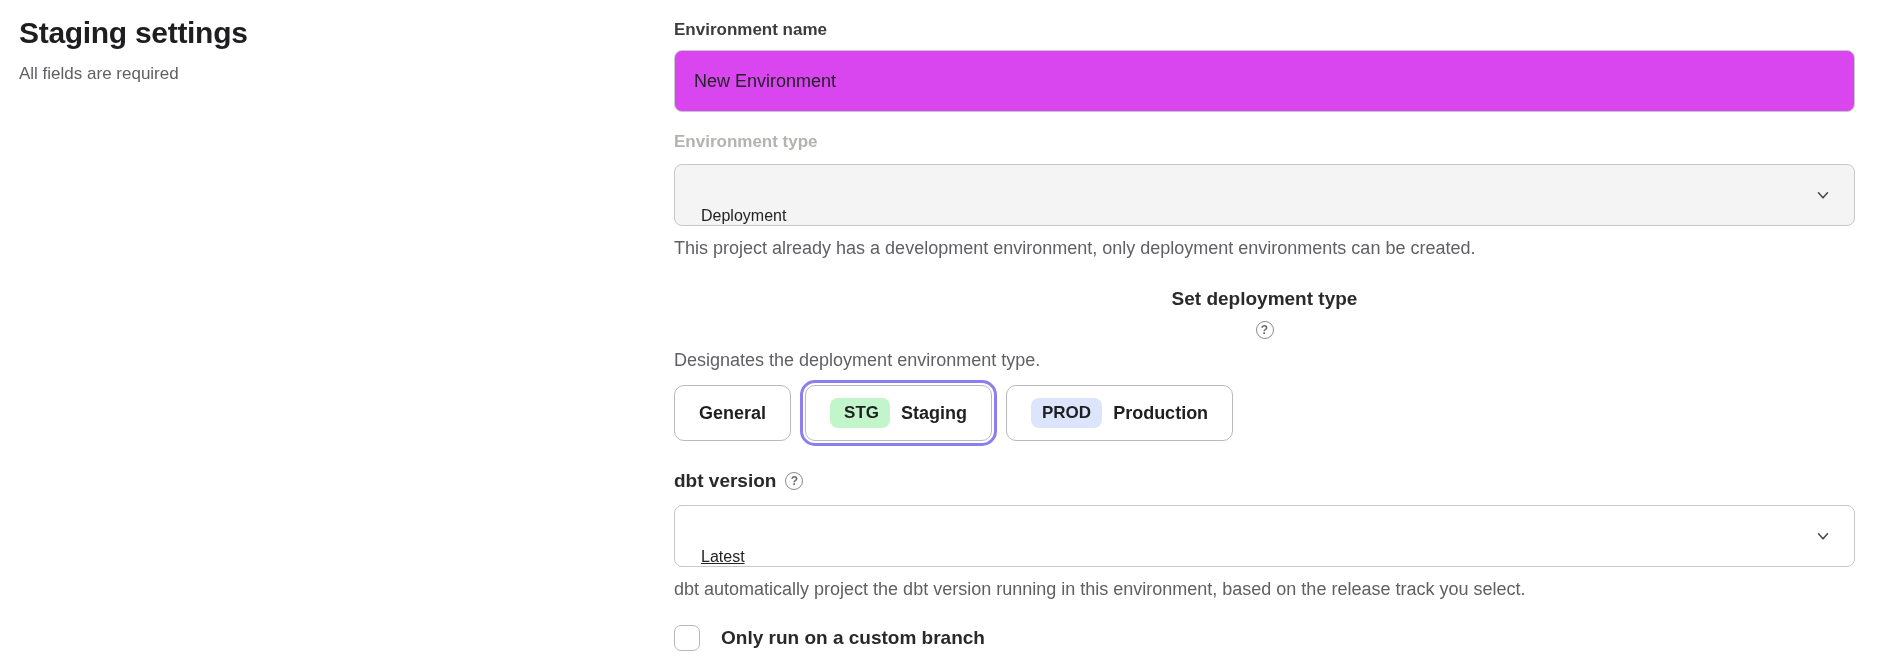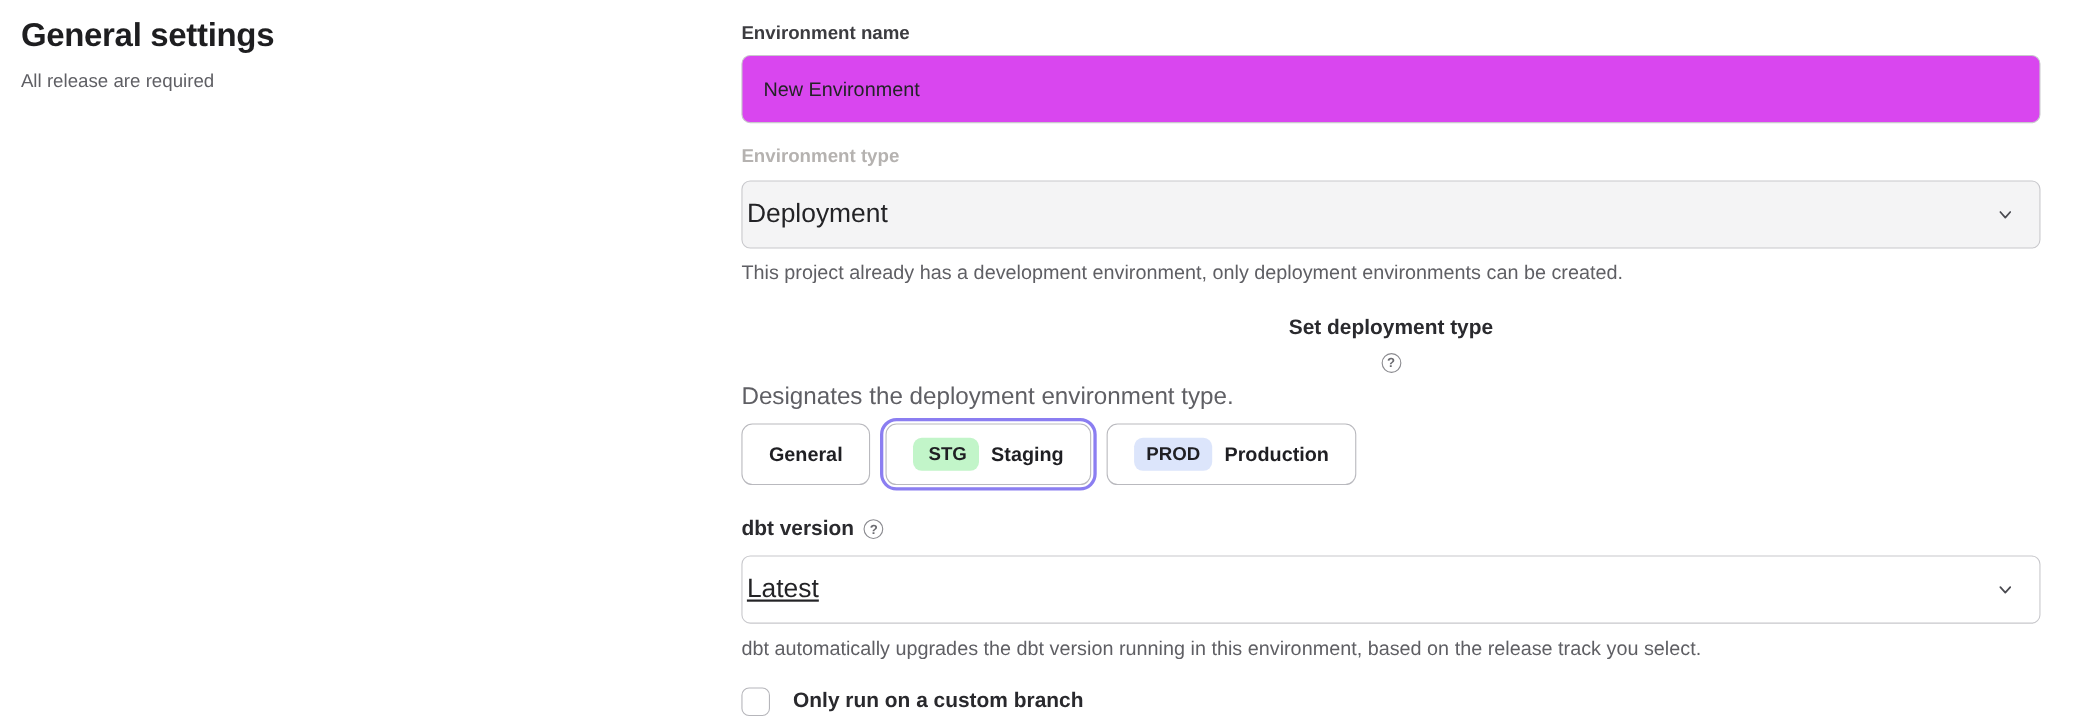--- a/index.html
+++ b/index.html
@@ -35,23 +35,23 @@
     margin-top:18px;font-size:17px;line-height:24px;font-weight:600;color:#3c3c40;
   }
   .field-label.disabled{color:var(--label-disabled);}
   .text-input{
     display:block;width:100%;height:62px;margin-top:8px;
     border:1px solid var(--border);border-radius:8px;background:#d946ef;
     padding:0 19px;font-size:18px;color:var(--text-dark);
     font-family:"Liberation Sans", sans-serif;outline:none;
   }
   .select{
-    position:relative;display:flex;align-items:center;width:100%;height:62px;margin-top:10px;
+    position:relative;display:flex;align-items:flex-end;width:100%;height:62px;margin-top:10px;
     border:1px solid var(--border);border-radius:8px;background:#fff;
-    padding:0 4px;font-size:24px;color:var(--text-dark);cursor:pointer;
+    padding:0 26px;font-size:16px;color:var(--text-dark);cursor:pointer;
   }
   .select.disabled{background:var(--select-disabled-bg);cursor:default;}
   .select .chevron{
     position:absolute;right:22px;top:50%;transform:translateY(-50%);
     width:18px;height:18px;display:flex;align-items:center;justify-content:center;
   }
   .helper{
     margin-top:10px;font-size:18px;line-height:24px;color:var(--text-gray);font-weight:400;
   }
   .section-heading{
@@ -59,21 +59,21 @@
     font-size:19px;line-height:26px;font-weight:700;color:#2a2a2e;
   }
   .section-heading.first{margin-top:26px;flex-direction:column;}
   .section-heading.second{margin-top:27px;}
   .help-icon{
     display:inline-flex;align-items:center;justify-content:center;
     width:18px;height:18px;border:1.5px solid #8a8a8f;border-radius:50%;
     font-size:12px;line-height:1;font-weight:600;color:#6b6b70;flex:0 0 auto;
   }
   .section-desc{
-    margin-top:9px;font-size:22px;line-height:24px;color:var(--text-gray);
+    margin-top:9px;font-size:18px;line-height:24px;color:var(--text-gray);
   }
   .btn-row{margin-top:13px;display:flex;gap:14px;align-items:center;}
   .type-btn{
     display:inline-flex;align-items:center;height:56px;
     border:1px solid #b9b9be;border-radius:10px;background:#fff;
     padding:0 24px;font-size:18px;font-weight:600;color:#1f1f23;cursor:pointer;
     font-family:"Liberation Sans", sans-serif;
   }
   .type-btn.selected{
     outline:3px solid var(--accent);outline-offset:2px;
@@ -92,22 +92,22 @@
     background:#fff;cursor:pointer;flex:0 0 auto;
   }
   .checkbox-label{
     margin-left:21px;font-size:19px;font-weight:600;color:#29292d;cursor:pointer;text-align:center;
   }
 </style>
 </head>
 <body>
 
 <div class="intro">
-  <h1>General settings</h1>
-  <p>All release are required</p>
+  <h1>Staging settings</h1>
+  <p>All fields are required</p>
 </div>
 
 <div class="form">
 
   <div class="field-label">Environment name</div>
   <input class="text-input" type="text" value="New Environment" style="">
 
   <div class="field-label disabled">Environment type</div>
   <div class="select disabled">
     <span>Deployment</span>
@@ -144,20 +144,20 @@
     <span class="help-icon">?</span>
   </div>
   <div class="select select-block">
     <span>Latest</span>
     <span class="chevron">
       <svg width="18" height="18" viewBox="0 0 16 16" fill="none">
         <polyline points="4,6 8,10.5 12,6" stroke="#4a4a50" stroke-width="1.4" fill="none" stroke-linecap="round" stroke-linejoin="round"></polyline>
       </svg>
     </span>
   </div>
-  <div class="helper">dbt automatically upgrades the dbt version running in this environment, based on the release track you select.</div>
+  <div class="helper">dbt automatically project the dbt version running in this environment, based on the release track you select.</div>
 
   <div class="checkbox-row">
     <div class="checkbox"></div>
     <div class="checkbox-label">Only run on a custom branch</div>
   </div>
 
 </div>
 
 </body></html>

